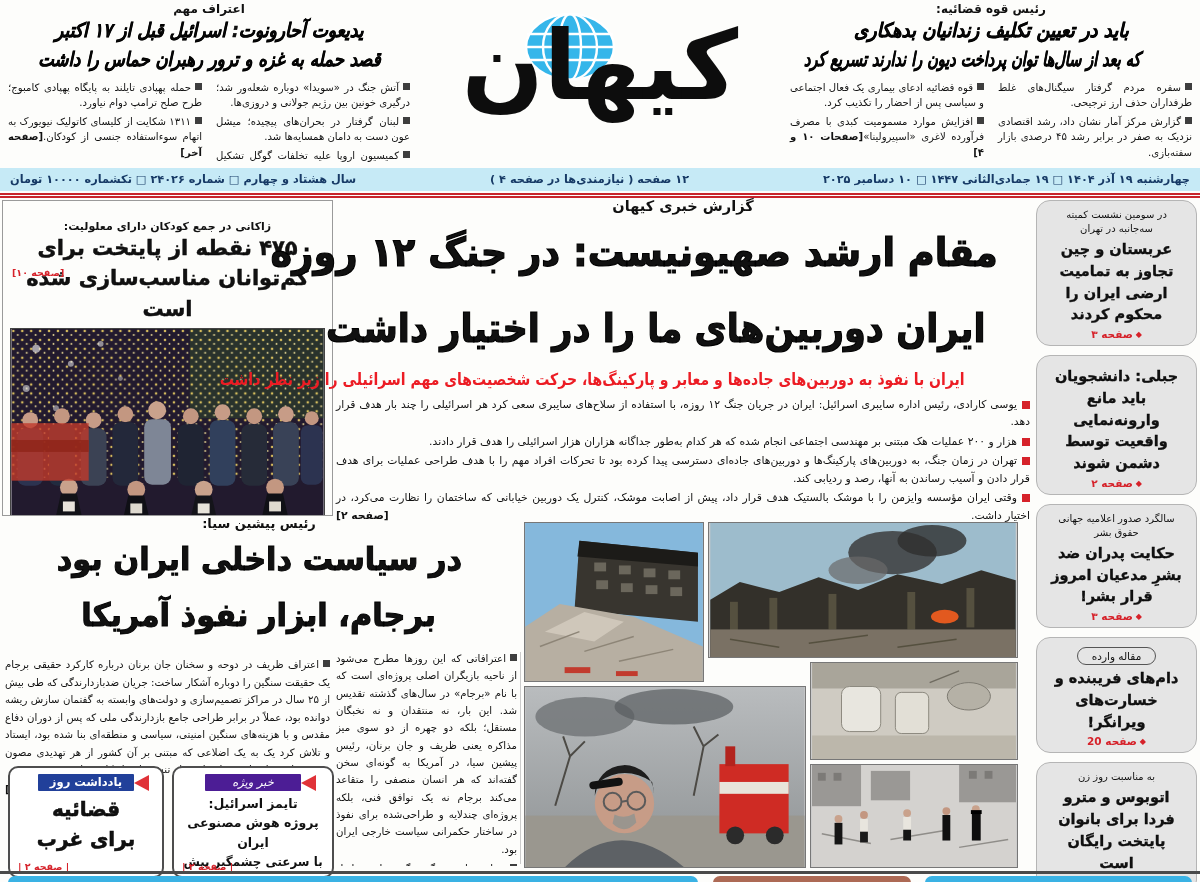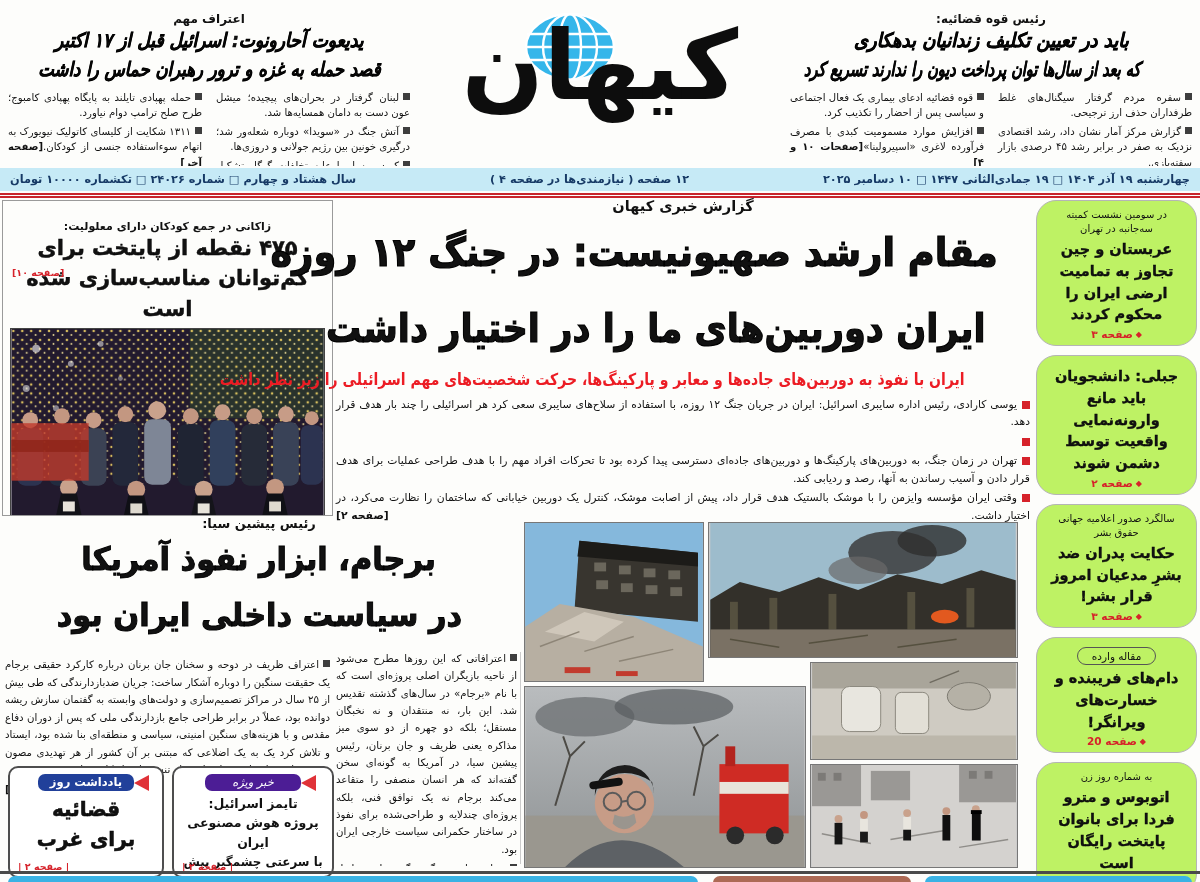--- a/index.html
+++ b/index.html
@@ -3,21 +3,21 @@
 <meta charset="utf-8">
 <style>
   * { box-sizing: border-box; margin: 0; padding: 0; }
   html,body { background:#e9e9e9; }
   #page {
     position: relative; width: 1200px; height: 882px; margin: 0 auto;
     background: #fdfdfb; color:#111; direction: rtl; overflow: hidden;
     font-family: "DejaVu Sans", sans-serif;
   }
   
-  .topstory { position:absolute; top:0; height:166px; overflow:hidden; text-align:center; padding-top:12px; }
+  .topstory { position:absolute; top:0; height:166px; overflow:hidden; text-align:center; padding-top:2px; }
   .topstory.tr { right:0; width:418px; }
   .topstory.tl { left:0; width:418px; }
   .kick { font-size:12px; font-weight:bold; }
   .hl { font-weight:bold; white-space:nowrap; line-height:1.5; }
   .topstory .hl { font-size:19.5px;font-style:italic; -webkit-text-stroke:.5px #000; }
   .fit { display:inline-block; transform-origin:50% 50%; }
   .s95{transform:scaleX(.95);} .s92{transform:scaleX(.92);} .s88{transform:scaleX(.88);}
   .s85{transform:scaleX(.85);} .s74{transform:scaleX(.74);}
   .briefs { margin:5px 8px 0; columns:2; column-gap:14px; font-size:10.1px; line-height:1.55;
             text-align:justify; list-style:none; }
@@ -67,33 +67,33 @@
   .barjam-body .prefline { margin:1px 0 0; }
   .col2 { position:absolute; left:336px; top:650px; width:181px; height:216px; overflow:hidden;
           font-size:10.2px; line-height:1.7; text-align:justify; }
   .col2 p { margin-bottom:2px; }
   .vr { position:absolute; left:520px; top:652px; width:1px; height:212px; background:#ccc; }
   
   .bbox { position:absolute; top:766px; height:112px; border:2px solid #4d4d4d; border-radius:10px;
           background:#fff; text-align:center; padding-top:3px; }
   .bbox.special { left:172px; width:162px; }
   .bbox.note { left:8px; width:156px; }
-  .blabel { position:relative; display:inline-block; min-width:96px; border-radius:7px;
+  .blabel { position:relative; display:inline-block; min-width:96px; border-radius:1px;
             color:#fff; font-size:11.5px; line-height:17px; padding:0 12px; margin-top:2px; }
   .blabel.gray { background:#4c1d95; font-style:italic; }
   .blabel.navy { background:#21409a; font-weight:bold; }
   .blabel .arr { position:absolute; right:-15px; top:1px; width:0; height:0;
                  border-top:8px solid transparent; border-bottom:8px solid transparent;
                  border-left:15px solid #e03238; transform:scaleX(-1); }
   .bbox .t1 { font-weight:bold; font-size:12.5px; line-height:1.55; margin-top:3px; }
   .bbox.note .t1 { font-size:20px; line-height:1.5; -webkit-text-stroke:.5px #000; }
   .bbox .bpage { position:absolute; left:8px; bottom:4px; color:#d6222a; font-size:9.5px; font-weight:bold; }
   
   .sidebar { position:absolute; left:1036px; top:200px; width:161px; }
-  .sb { border:1px solid #b5b5b5; border-radius:20px; background:#bef264; text-align:center;
+  .sb { border:1px solid #b5b5b5; border-radius:14px; background:#e5e5e5; text-align:center;
         padding:7px 11px 5px; margin-bottom:9px; }
   .sb-kick { font-size:10px; line-height:1.4; }
   .sb-title { font-size:14.5px; font-weight:bold; line-height:1.5; margin:3px 0 2px; -webkit-text-stroke:.3px #000; }
   .sb-page { color:#d6222a; font-size:10.5px; font-weight:bold; }
   .sb-page::before { content:"◆ "; font-size:8px; vertical-align:1px; }
   .sb-pill { display:inline-block; border:1px solid #555; border-radius:11px; padding:0 14px;
              font-size:10.5px; line-height:16px; }
   
   .botrule { position:absolute; left:0; top:871px; width:1200px; height:3px; background:#4a4a4a; }
   .stub { position:absolute; top:876px; height:14px; border-radius:7px 7px 0 0; }
@@ -130,22 +130,22 @@
       <line x1="3" y1="50" x2="89" y2="50" stroke="#fff" stroke-width="2.4"></line>
     </svg>
     <div class="logotext">کیهان</div>
   </div>
 
   <section class="topstory tl">
     <div class="kick">اعتراف مهم</div>
     <div class="hl"><span class="fit s88">یدیعوت آحارونوت: اسرائیل قبل از ۱۷ اکتبر</span></div>
     <div class="hl"><span class="fit s85">قصد حمله به غزه و ترور رهبران حماس را داشت</span></div>
     <ul class="briefs">
+      <li><span class="bsq"></span><span>آتش جنگ در «سویدا» دوباره شعله‌ور شد؛ درگیری خونین بین رژیم جولانی و دروزی‌ها.</span></li>
       <li><span class="bsq"></span><span>لبنان گرفتار در بحران‌های پیچیده؛ میشل عون دست به دامان همسایه‌ها شد.</span></li>
-      <li><span class="bsq"></span><span>آتش جنگ در «سویدا» دوباره شعله‌ور شد؛ درگیری خونین بین رژیم جولانی و دروزی‌ها.</span></li>
       <li><span class="bsq"></span><span>کمیسیون اروپا علیه تخلفات گوگل تشکیل پرونده داد.</span></li>
       <li><span class="bsq"></span><span>حمله پهپادی تایلند به پایگاه پهپادی کامبوج؛ طرح صلح ترامپ دوام نیاورد.</span></li>
       <li><span class="bsq"></span><span>۱۳۱۱ شکایت از کلیسای کاتولیک نیویورک به اتهام سوءاستفاده جنسی از کودکان.</span><b class="pref">[صفحه آخر]</b></li>
     </ul>
   </section>
 
   <div class="dateline">
     <span>چهارشنبه ۱۹ آذر ۱۴۰۴ □ ۱۹ جمادی‌الثانی ۱۴۴۷ □ ۱۰ دسامبر ۲۰۲۵</span>
     <span>۱۲ صفحه ( نیازمندی‌ها در صفحه ۴ )</span>
     <span>سال هشتاد و چهارم □ شماره ۲۴۰۲۶ □ تکشماره ۱۰۰۰۰ تومان</span>
@@ -244,21 +244,21 @@
     </svg>
   </section>
 
   <section class="lead">
     <div class="kick">گزارش خبری کیهان</div>
     <div class="hl"><span class="fit s92">مقام ارشد صهیونیست: در جنگ ۱۲ روزه</span></div>
     <div class="hl"><span class="fit s88">ایران دوربین‌های ما را در اختیار داشت</span></div>
     <div class="subhead"><span class="fit s85">ایران با نفوذ به دوربین‌های جاده‌ها و معابر و پارکینگ‌ها، حرکت شخصیت‌های مهم اسرائیلی را زیر نظر داشت</span></div>
     <ul class="lead-briefs">
       <li><span class="rsq"></span><span>یوسی کارادی، رئیس اداره سایبری اسرائیل: ایران در جریان جنگ ۱۲ روزه، با استفاده از سلاح‌های سایبری سعی کرد هر اسرائیلی را چند بار هدف قرار دهد.</span></li>
-      <li><span class="rsq"></span></li>
+      <li><span class="rsq"></span><span>هزار و ۲۰۰ عملیات هک مبتنی بر مهندسی اجتماعی انجام شده که هر کدام به‌طور جداگانه هزاران هزار اسرائیلی را هدف قرار دادند.</span></li>
       <li><span class="rsq"></span><span>تهران در زمان جنگ، به دوربین‌های پارکینگ‌ها و دوربین‌های جاده‌ای دسترسی پیدا کرده بود تا تحرکات افراد مهم را با هدف طراحی عملیات برای هدف قرار دادن و آسیب رساندن به آنها، رصد و ردیابی کند.</span></li>
       <li><span class="rsq"></span><span>وقتی ایران مؤسسه وایزمن را با موشک بالستیک هدف قرار داد، پیش از اصابت موشک، کنترل یک دوربین خیابانی که ساختمان را نظارت می‌کرد، در اختیار داشت.</span><b class="pref">[صفحه ۲]</b></li>
     </ul>
   </section>
 
   <div class="photos">
     <svg class="ph-a" width="180" height="160" viewBox="0 0 180 160">
       <rect width="180" height="160" fill="#85b8dc"></rect>
       <polygon points="55,18 175,30 175,100 50,88" fill="#38352f"></polygon>
       <polygon points="55,18 175,30 175,44 53,34" fill="#1c1b18"></polygon>
@@ -389,22 +389,22 @@
             <circle cx="5" cy="3" r="4" fill="#c9a28c"></circle>
             <rect x="1" y="7" width="9" height="28" fill="#0d0d0d"></rect>
             <rect x="0" y="4" width="11" height="4" fill="#000"></rect>
           </g>
       </g>
     </svg>
   </div>
 
   <section class="barjam">
     <div class="kick">رئیس پیشین سیا:</div>
+    <div class="hl"><span class="fit s95">در سیاست داخلی ایران بود</span></div>
     <div class="hl"><span class="fit s95">برجام، ابزار نفوذ آمریکا</span></div>
-    <div class="hl"><span class="fit s95">در سیاست داخلی ایران بود</span></div>
   </section>
   <div class="barjam-body">
     <p><span class="bsq"></span><span>اعتراف ظریف در دوحه و سخنان جان برنان درباره کارکرد حقیقی برجام یک حقیقت سنگین را دوباره آشکار ساخت: جریان ضدبازدارندگی که طی بیش از ۲۵ سال در مراکز تصمیم‌سازی و دولت‌های وابسته به گفتمان سازش ریشه دوانده بود، عملاً در برابر طراحی جامع بازدارندگی ملی که پس از دوران دفاع مقدس و با هزینه‌های سنگین امنیتی، سیاسی و منطقه‌ای بنا شده بود، ایستاد و تلاش کرد یک به یک اضلاعی که مبتنی بر آن کشور از هر تهدیدی مصون می‌شد را به بهانه‌های مختلف از جمله تنش‌زدایی از کار بیندازد.</span></p>
     <div class="prefline">[صفحه ۱۱]</div>
   </div>
   <div class="col2">
     <p><span class="bsq"></span><span>اعترافاتی که این روزها مطرح می‌شود از ناحیه بازیگران اصلی پروژه‌ای است که با نام «برجام» در سال‌های گذشته تقدیس شد. این بار، نه منتقدان و نه نخبگان مستقل؛ بلکه دو چهره از دو سوی میز مذاکره یعنی ظریف و جان برنان، رئیس پیشین سیا، در آمریکا به گونه‌ای سخن گفته‌اند که هر انسان منصفی را متقاعد می‌کند برجام نه یک توافق فنی، بلکه پروژه‌ای چندلایه و طراحی‌شده برای نفوذ در ساختار حکمرانی سیاست خارجی ایران بود.</span></p>
     <p><span class="bsq"></span><span>«جان برنان» در گفت‌وگویی تازه به ابعاد پنهان سیاست‌های واشنگتن و برنامه‌های سازمان جاسوسی آمریکا علیه ایران اشاره کرده و اذعان کرد که توافق هسته‌ای (برجام) بخشی از راهبرد ایالات متحده برای مدیریت نفوذ داخلی در ایران بوده است.</span></p>
   </div>
   <div class="vr"></div>
@@ -442,21 +442,21 @@
       <div class="sb-kick">سالگرد صدور اعلامیه جهانی حقوق بشر</div>
       <div class="sb-title">حکایت پدران ضد بشرِ مدعیان امروز قرار بشر!</div>
       <div class="sb-page">صفحه ۳</div>
     </div>
     <div class="sb">
       <span class="sb-pill">مقاله وارده</span>
       <div class="sb-title">دام‌های فریبنده و خسارت‌های ویرانگر!</div>
       <div class="sb-page">صفحه 20</div>
     </div>
     <div class="sb">
-      <div class="sb-kick">به شماره روز زن</div>
+      <div class="sb-kick">به مناسبت روز زن</div>
       <div class="sb-title">اتوبوس و مترو فردا برای بانوان پایتخت رایگان است</div>
       <div class="sb-page">صفحه ۱۰</div>
     </div>
     <div class="sb">
       <div class="sb-kick">گزارش خبری تحلیلی کیهان</div>
       <div class="sb-title">همکاری چین، روسیه و هند در حوزه انرژی بی‌اعتنا به تحریم‌های آمریکا</div>
 
     </div>
   </aside>
 

